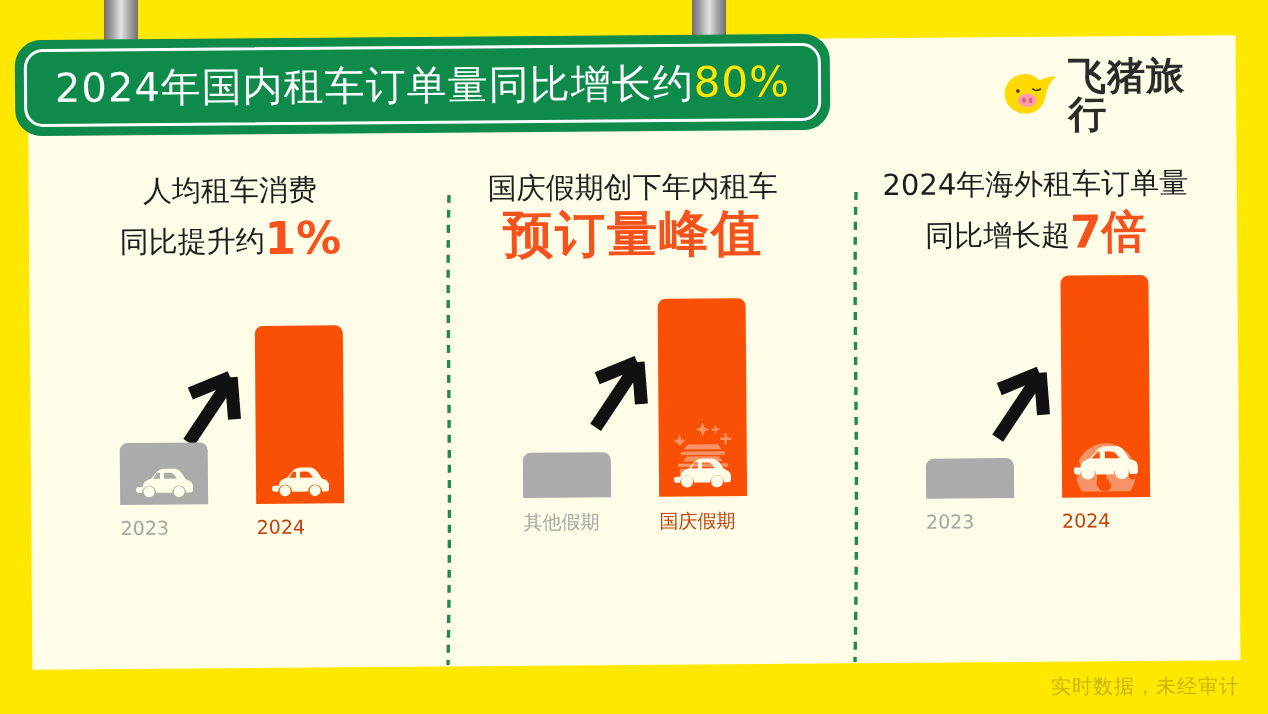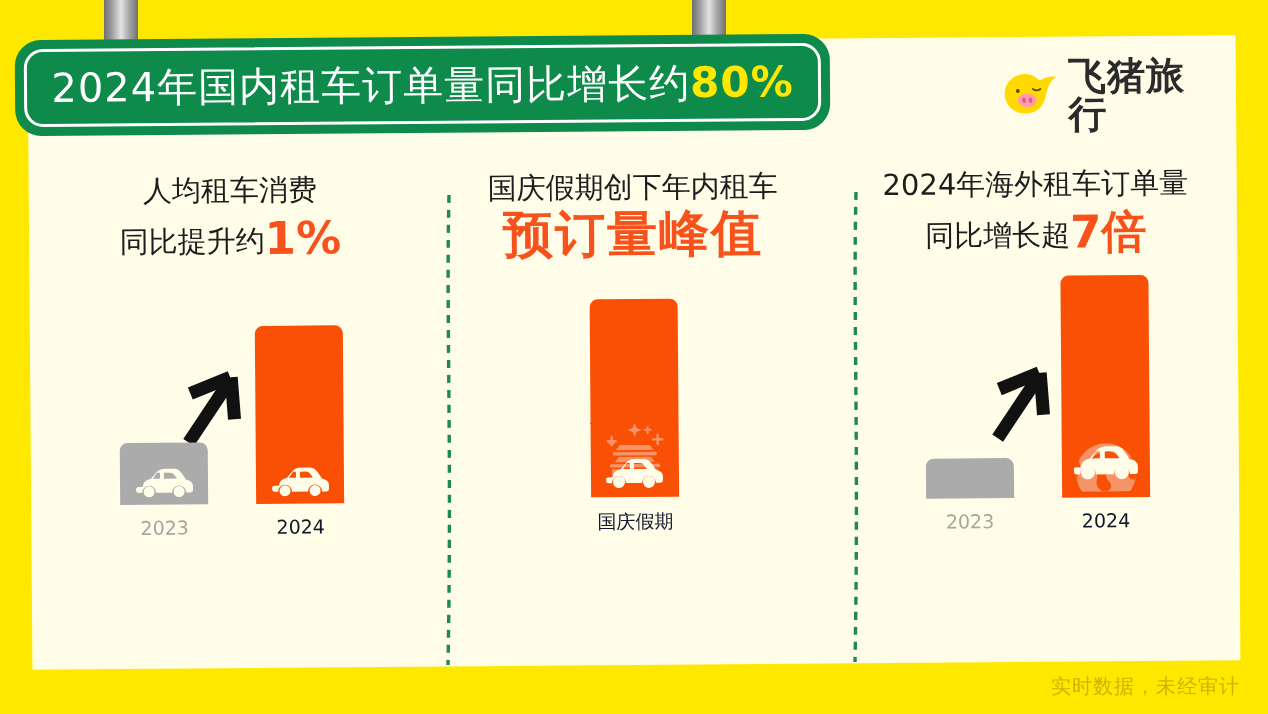--- a/index.html
+++ b/index.html
@@ -50,21 +50,21 @@
   .banner-text {
     position:relative; z-index:2;
     color:#ffffff;
     font-size:40px;
     font-weight:500;
     letter-spacing:1px;
     white-space:nowrap;
     padding:0 26px;
     font-family:"DejaVu Sans","Liberation Sans",sans-serif;
   }
-  .banner-text .hl { color:#FFE800; font-weight:bold; font-size:42px; }
+  .banner-text .hl { color:#FFE800; font-weight:normal; font-size:42px; }
 
   
   .logo {
     position:absolute;
     left:1000px; top:60px;
     width:215px; height:70px;
     z-index:7;
     display:flex; align-items:center; gap:10px;
     transform:rotate(-0.45deg);
   }
@@ -114,25 +114,25 @@
   .bar-col { width:88px; display:flex; flex-direction:column; align-items:center; }
   .bar {
     width:88px; position:relative;
     border-radius:8px 8px 0 0;
     display:flex; align-items:flex-end; justify-content:center;
   }
   .bar.gray   { background:#ABABAB; }
   .bar.orange { background:#FA5005; }
   .bar-label {
     position:absolute; bottom:8px; width:100%;
-    text-align:center; font-size:19px;
+    text-align:left; font-size:19px;
     font-family:"DejaVu Sans","Liberation Sans",sans-serif;
   }
   .bar-label.gray  { color:#A5A5A0; }
-  .bar-label.dark  { color:#0f172a; font-weight:500; }
+  .bar-label.dark  { color:#c2410c; font-weight:500; }
 
   .icon-in-bar { position:absolute; bottom:6px; left:0; right:0; display:flex; justify-content:center; }
 
   
   .arrow { position:absolute; }
 
   
   .divider { position:absolute; top:0; width:3px; height:100%; z-index:5; }
   .divider svg { display:block; }
 
@@ -205,20 +205,24 @@
     </div>
 
     <div class="chart">
       <svg class="arrow" style="left:142px; bottom:142px;" width="90" height="104" viewBox="0 0 90 104">
         <path d="M20 96 L62 34" stroke="#111" stroke-width="13" stroke-linecap="butt" fill="none"></path>
         <path d="M63 31 L66 73" stroke="#111" stroke-width="13" stroke-linecap="butt" fill="none"></path>
         <path d="M62 31 L22 47" stroke="#111" stroke-width="13" stroke-linecap="butt" fill="none"></path>
       </svg>
 
       <div class="bars">
+        <div class="bar-col">
+          <div class="bar gray" style="height:45px"></div>
+          <span class="bar-label gray" style="position:static;margin-top:12px">其他假期</span>
+        </div>
 
         <div class="bar-col">
           <div class="bar orange" style="height:198px">
             <span class="icon-in-bar">
               <svg width="78" height="84" viewBox="0 0 78 84">
                 <g fill="#F79467">
                   <path d="M16 34 l1 2 M14 36 l4 0" stroke="#F79467" stroke-width="2.4" stroke-linecap="round"></path>
                   <path d="M16 30 v8 M12 34 h8" stroke="#F79467" stroke-width="2.4" stroke-linecap="round" fill="none"></path>
                   <path d="M62 28 v9 M57.5 32.5 h9" stroke="#F79467" stroke-width="2.4" stroke-linecap="round" fill="none"></path>
                   <path d="M52 20 v6 M49 23 h6" stroke="#F79467" stroke-width="2" stroke-linecap="round" fill="none"></path>

